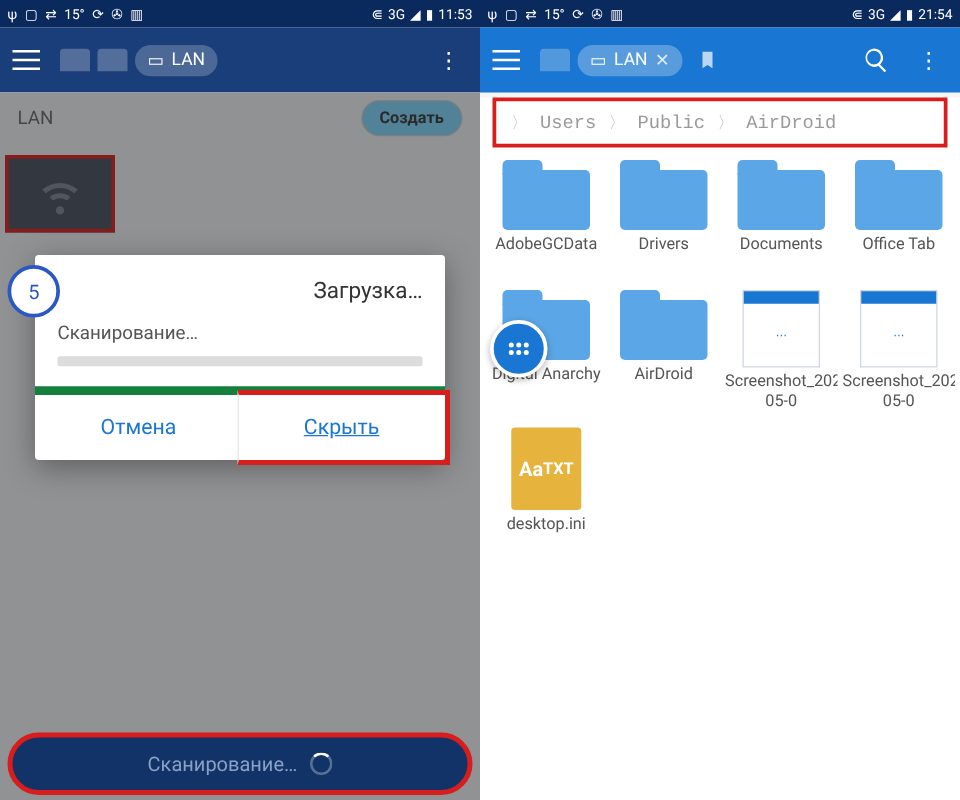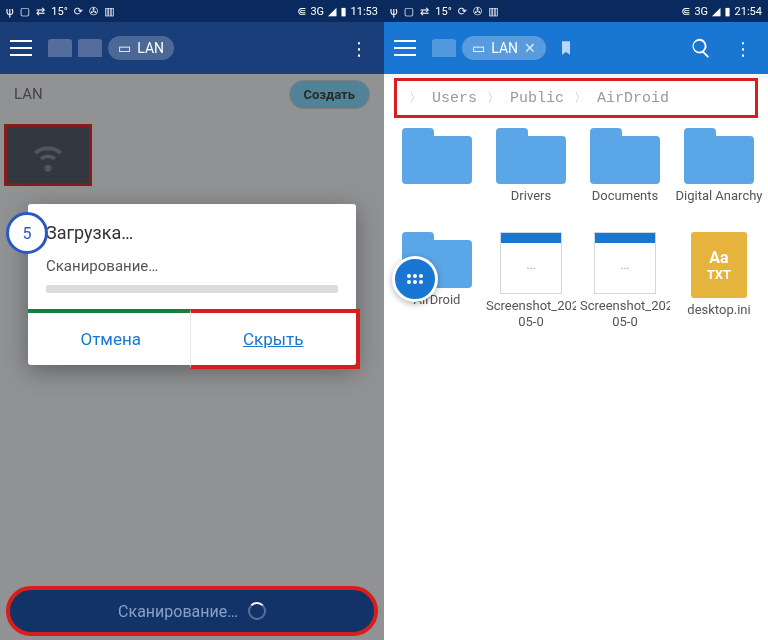--- a/index.html
+++ b/index.html
@@ -31,43 +31,43 @@
   .create-chip { margin-left: auto; background: #7dd3fc; border: 1px solid #ccc; border-radius: 16px; padding: 6px 14px; font-weight: 700; color: #333; font-size: 13px; cursor: pointer; }
   .laptop-tile { position: absolute; top: 50px; left: 4px; width: 88px; height: 62px; background: #444e5c; border: 3px solid #d81d1d; display: flex; align-items: center; justify-content: center; }
   .wifi-arc { width: 40px; height: 40px; }
   
   .countdown-badge { position: absolute; top: 138px; left: 6px; width: 42px; height: 42px; border-radius: 50%; background: #fff; border: 3px solid #2a56c6; display: flex; align-items: center; justify-content: center; color: #2a56c6; font-size: 16px; z-index: 5; }
   
   .dim-overlay { position: absolute; inset: 0; background: rgba(30,30,30,.45); z-index: 3; }
   
   .dialog { position: absolute; top: 130px; left: 28px; right: 28px; background: #fff; border-radius: 3px; z-index: 4; box-shadow: 0 6px 24px rgba(0,0,0,.35); }
   .dlg-body { padding: 18px 18px 8px; }
-  .dlg-title { text-align: left; font-size: 18px; color: #333; margin-bottom: 14px; }
+  .dlg-title { text-align: right; font-size: 18px; color: #333; margin-bottom: 14px; }
   .dlg-status { font-size: 15px; color: #555; margin-bottom: 10px; }
   .dlg-progress { height: 8px; background: #dcdcdc; border-radius: 2px; margin-bottom: 8px; }
-  .dlg-buttons { display: flex; border-top: 4px solid #15803d; }
+  .dlg-buttons { display: flex; border-top: 7px solid #15803d; }
   .dlg-btn { flex: 1; padding: 16px 0; text-align: center; font-size: 17px; color: #1976d2; cursor: pointer; }
   .dlg-btn + .dlg-btn { border-left: 1px solid #e5e5e5; }
   .hide-highlight { border: 4px solid #d81d1d; margin: -4px; text-decoration: underline; }
   
   .scan-pill { position: absolute; bottom: 4px; left: 6px; right: 6px; height: 50px; background: #123368; border-radius: 26px; display: flex; align-items: center; justify-content: center; color: #8aa0c4; font-size: 16px; gap: 10px; z-index: 6; border: 4px solid #d81d1d; cursor: pointer; }
   .spinner { width: 18px; height: 18px; border: 2px solid rgba(255,255,255,.3); border-top-color: #fff; border-radius: 50%; }
   
   
   .right-body { height: calc(640px - 22px - 52px); background: #fff; position: relative; }
   .breadcrumb { height: 40px; display: flex; align-items: center; padding: 0 12px; gap: 10px; color: #9a9a9a; font-size: 15px; border: 3px solid #d81d1d; margin: 4px 10px 0; }
   .chev { color: #bbb; font-size: 13px; }
   .bc-item { cursor: pointer; font-family: Liberation Mono, monospace; }
   
   .grid { display: grid; grid-template-columns: repeat(4, 1fr); gap: 2px 0; padding: 6px 6px; }
   .cell { display: flex; flex-direction: column; align-items: center; padding: 4px 2px; cursor: pointer; }
   .folder { width: 70px; height: 56px; position: relative; }
   .folder::before { content: ''; position: absolute; top: 0; left: 0; width: 32px; height: 12px; background: #5ba6e6; border-radius: 4px 4px 0 0; }
   .folder::after { content: ''; position: absolute; top: 8px; left: 0; right: 0; bottom: 0; background: #5ba6e6; border-radius: 4px; }
-  .txtfile { width: 56px; height: 66px; background: #e6b33c; border-radius: 3px; display: flex; flex-direction: column; align-items: center; justify-content: center; color: #fff; font-size: 13px; font-weight: 700; }
+  .txtfile { width: 56px; height: 66px; background: #e6b33c; border-radius: 3px; display: flex; flex-direction: row; align-items: center; justify-content: center; color: #fff; font-size: 13px; font-weight: 700; }
   .txtfile .aa { font-size: 16px; }
   .thumb { width: 62px; height: 62px; border: 1px solid #cfd6df; background: #fff; display: flex; flex-direction: column; }
   .thumb .tbar { height: 10px; background: #1976d2; }
   .thumb .tbody { flex: 1; display: flex; align-items: center; justify-content: center; color: #1976d2; font-size: 9px; }
   .label { font-size: 13px; color: #555; text-align: center; margin-top: 4px; min-height: 34px; line-height: 1.2; width: 90px; overflow: hidden; }
   
   .floating-badge { position: absolute; top: 178px; left: 8px; width: 46px; height: 46px; border-radius: 50%; background: #1976d2; border: 3px solid #fff; box-shadow: 0 2px 6px rgba(0,0,0,.3); display: flex; align-items: center; justify-content: center; z-index: 10; }
   .fb-dots { display: grid; grid-template-columns: repeat(3,4px); gap: 2px; }
   .fb-dots span { width:4px; height:4px; background:#fff; border-radius:50%; }
   
@@ -200,28 +200,33 @@
         <span class="bc-item">Users</span>
         <span class="chev">〉</span>
         <span class="bc-item">Public</span>
         <span class="chev">〉</span>
         <span class="bc-item">AirDroid</span>
       </div>
 
       <div class="grid" id="grid">
           <div class="cell">
             <div class="folder"></div>
+            <div class="label">AdobeGCData</div>
           </div>
           <div class="cell">
             <div class="folder"></div>
             <div class="label">Drivers</div>
           </div>
           <div class="cell">
             <div class="folder"></div>
             <div class="label">Documents</div>
+          </div>
+          <div class="cell">
+            <div class="folder"></div>
+            <div class="label">Office Tab</div>
           </div>
           <div class="cell">
             <div class="folder"></div>
             <div class="label">Digital Anarchy</div>
           </div>
           <div class="cell">
             <div class="folder"></div>
             <div class="label">AirDroid</div>
           </div>
           <div class="cell">

